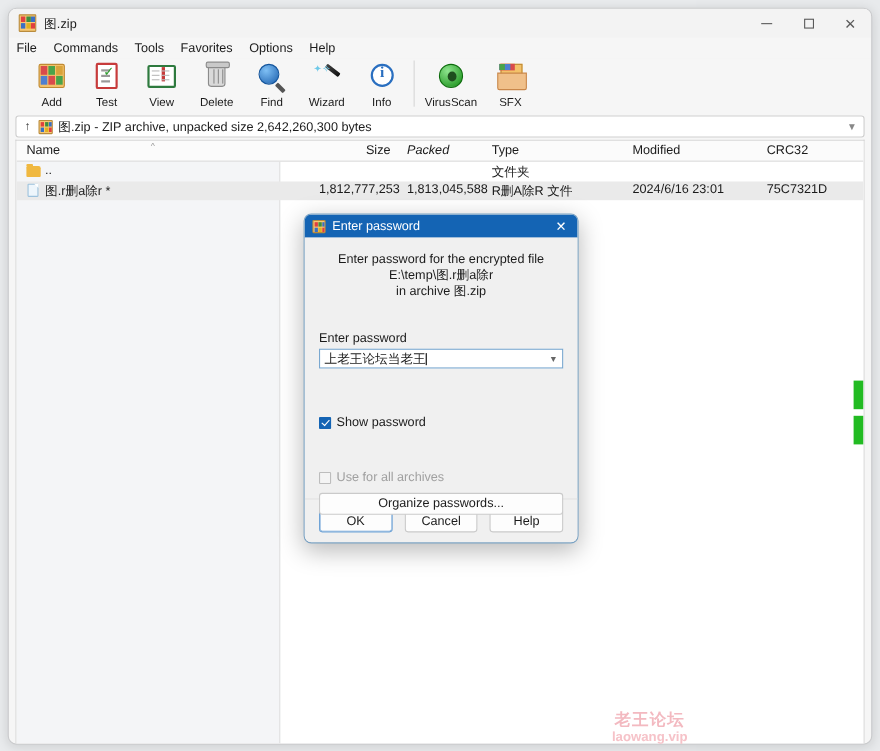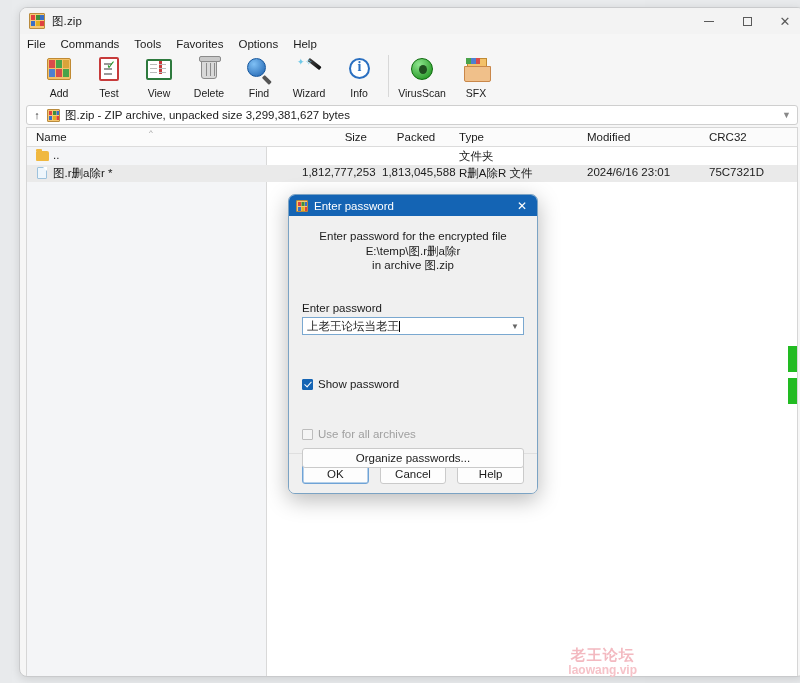--- a/index.html
+++ b/index.html
@@ -7,21 +7,20 @@
     margin: 0; padding: 0;
     width: 800px; height: 683px;
     font-family: "Liberation Sans", sans-serif;
     background: #e8eaec;
     overflow: hidden;
   }
   #app {
     position: relative;
     width: 633px; height: 683px;
     background: #e9ebed;
-    margin-left: 12px;
   }
   
   .window {
     position: absolute;
     left: 7px; top: 7px;
     width: 786px; height: 670px;
     background: #f6f6f6;
     border: 1px solid #c9cacc;
     border-radius: 8px;
     box-shadow: 0 2px 10px rgba(0,0,0,0.12);
@@ -514,35 +513,35 @@
           </div>
         <div class="tl">SFX</div>
       </div>
     </div>
 
     <div class="addressbar">
       <div class="up-arrow">↑</div>
       <div class="addr-icon">
           <div class="winrar-icon"></div>
         </div>
-      <div class="addr-text">图.zip - ZIP archive, unpacked size 3,299,381,627 bytes</div>
+      <div class="addr-text">图.zip - ZIP archive, unpacked size 2,642,260,300 bytes</div>
       <div class="addr-caret">▼</div>
     </div>
 
     <div class="content">
       <div class="tree-pane"></div>
       <div class="list-pane"></div>
 
       <div class="filelist">
 
         <div class="col-header">
           <div class="ch" style="left:9px;">Name</div>
           <div class="ch-sortmark">^</div>
           <div class="ch" style="left:275px;width:65px;text-align:right;">Size</div>
-          <div class="ch" style="left:355px;width:68px;text-align:center;">Packed</div>
+          <div class="ch" style="left:355px;width:68px;text-align:left;font-style:italic;">Packed</div>
           <div class="ch" style="left:432px;">Type</div>
           <div class="ch" style="left:560px;">Modified</div>
           <div class="ch" style="left:682px;">CRC32</div>
         </div>
 
         <div class="row" style="top:20px;">
           <div class="ico-folder-sm"></div>
           <div class="cell" style="left:26px;">..</div>
           <div class="cell r" style="left:275px;width:65px;"></div>
           <div class="cell r" style="left:355px;width:68px;"></div>

